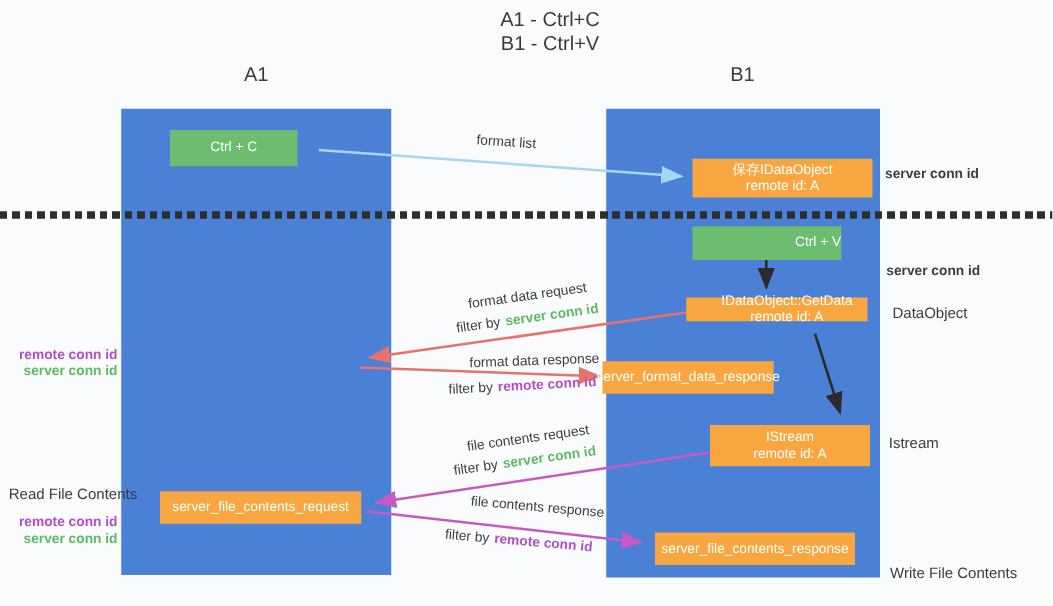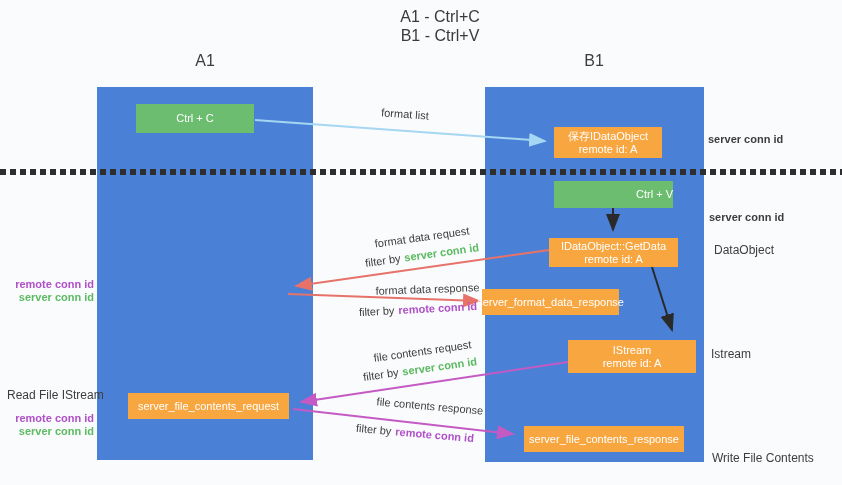--- a/index.html
+++ b/index.html
@@ -31,24 +31,24 @@
     background:repeating-linear-gradient(90deg,#2e2e2e 0px,#2e2e2e 6px,transparent 6px,transparent 10px);
   }
   .box{
     position:absolute;display:flex;flex-direction:column;
     align-items:center;justify-content:center;
     color:#fff;font-size:11px;line-height:13px;text-align:center;
     white-space:nowrap;
   }
   .green{background:#6cbd70;}
   .orange{background:#f8a640;}
-  .b-ctrl-c{left:136px;top:104px;width:118px;height:29px;}
-  .b-save{left:554px;top:127px;width:108px;height:31px;}
+  .b-ctrl-c{left:136px;top:104px;width:102px;height:29px;}
+  .b-save{left:554px;top:127px;width:144px;height:31px;}
   .b-ctrl-v{left:554px;top:181px;width:119px;height:27px;align-items:flex-end;}
-  .b-getdata{left:549px;top:238px;width:129px;height:29px;}
+  .b-getdata{left:549px;top:238px;width:129px;height:19px;padding-left:16px;}
   .b-freq{left:130px;top:276px;width:155px;height:27px;}
   .b-fresp{left:482px;top:289px;width:137px;height:26px;}
   .b-istream{left:568px;top:340px;width:128px;height:33px;}
   .b-creq{left:128px;top:393px;width:161px;height:26px;}
   .b-cresp{left:524px;top:426px;width:160px;height:26px;}
   .albl{
     position:absolute;font-size:11px;color:#3d3d3d;
     text-align:center;white-space:nowrap;
   }
   .l-format-list{left:345px;top:108px;width:120px;transform:rotate(4deg);}
@@ -181,21 +181,21 @@
   <div class="albl l-fce2">
     <span class="fb">filter by</span><span class="purple-t">remote conn id</span>
   </div>
 
   <div class="side s-scid-top green-t">server conn id</div>
   <div class="side s-scid-mid green-t">server conn id</div>
   <div class="side s-dataobject">DataObject</div>
   <div class="side s-istream">Istream</div>
   <div class="side s-write">Write File Contents</div>
 
-  <div class="side s-read">Read File IStream</div>
+  <div class="side s-read">Read File Contents</div>
   <div class="conn-pair pair-1">
     <div class="purple-t">remote conn id</div>
     <div class="green-t">server conn id</div>
   </div>
   <div class="conn-pair pair-2">
     <div class="purple-t">remote conn id</div>
     <div class="green-t">server conn id</div>
   </div>
 
 </div>

